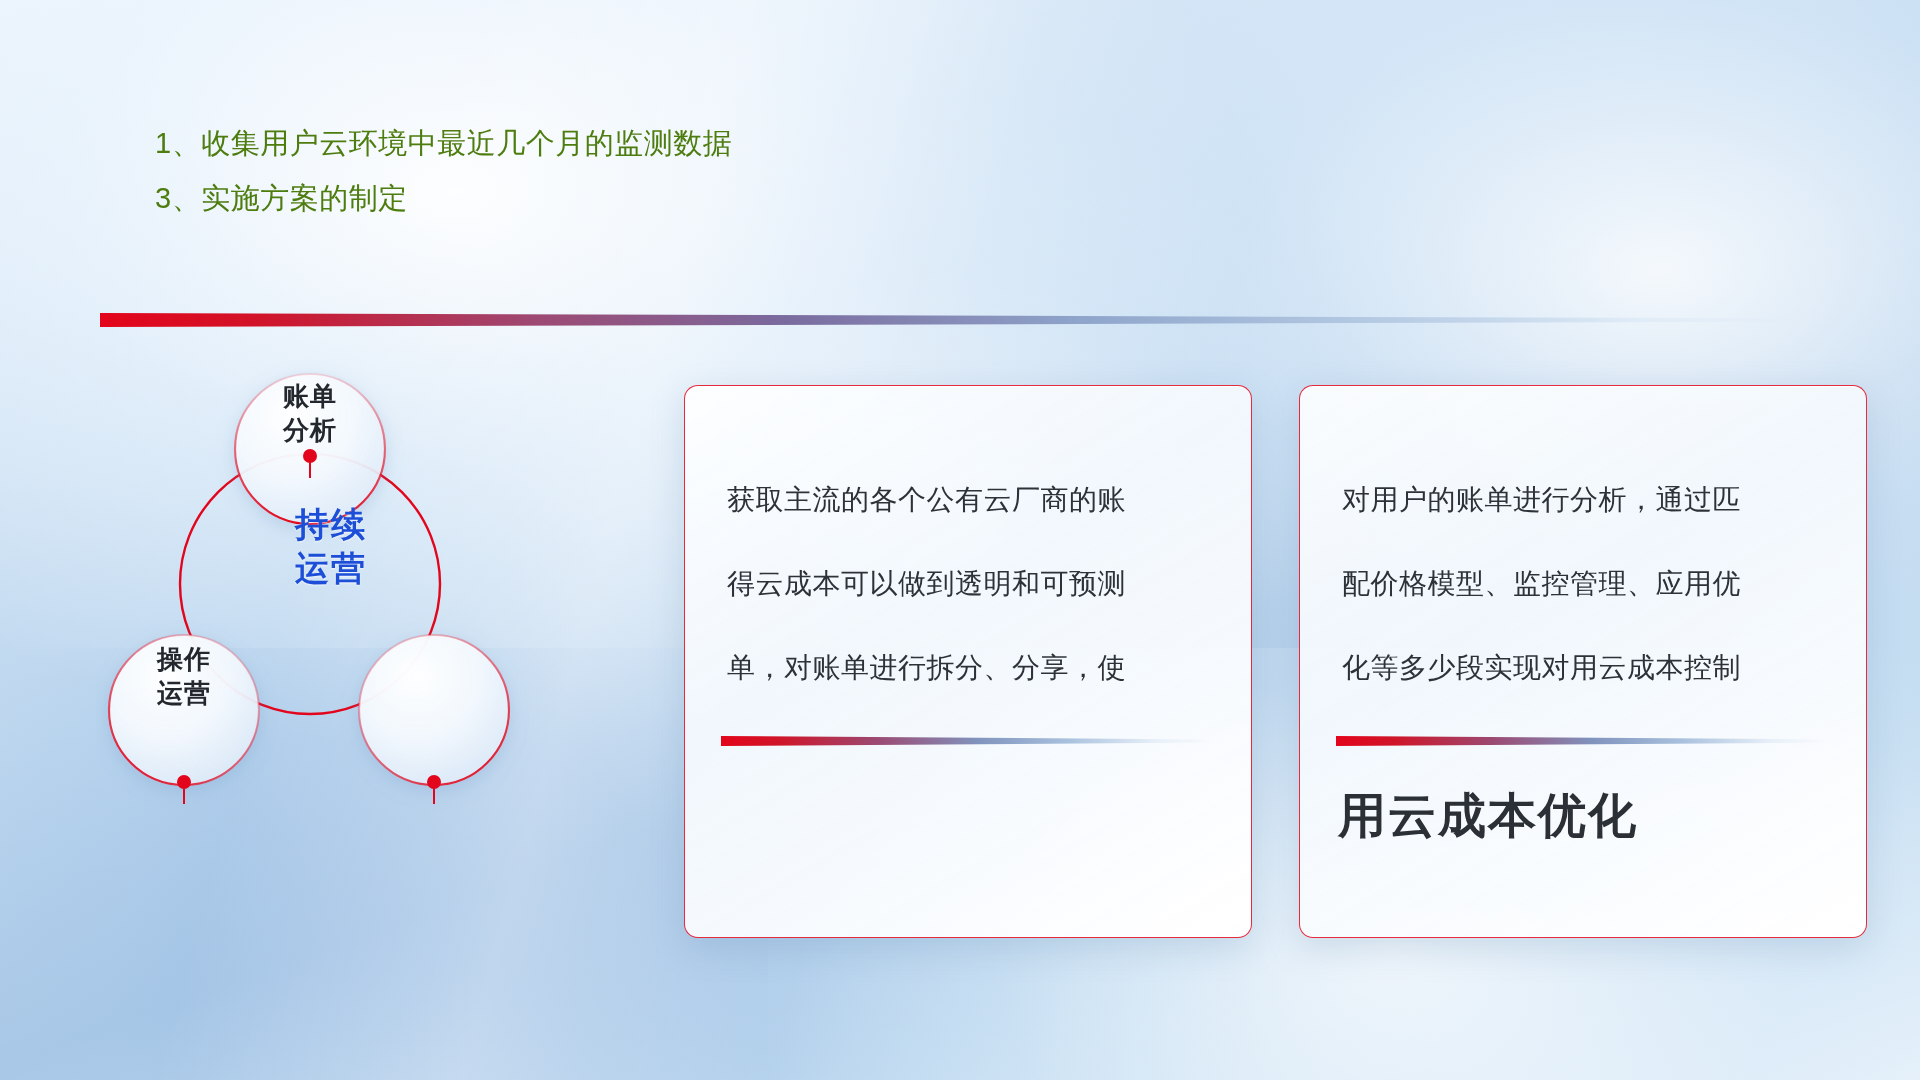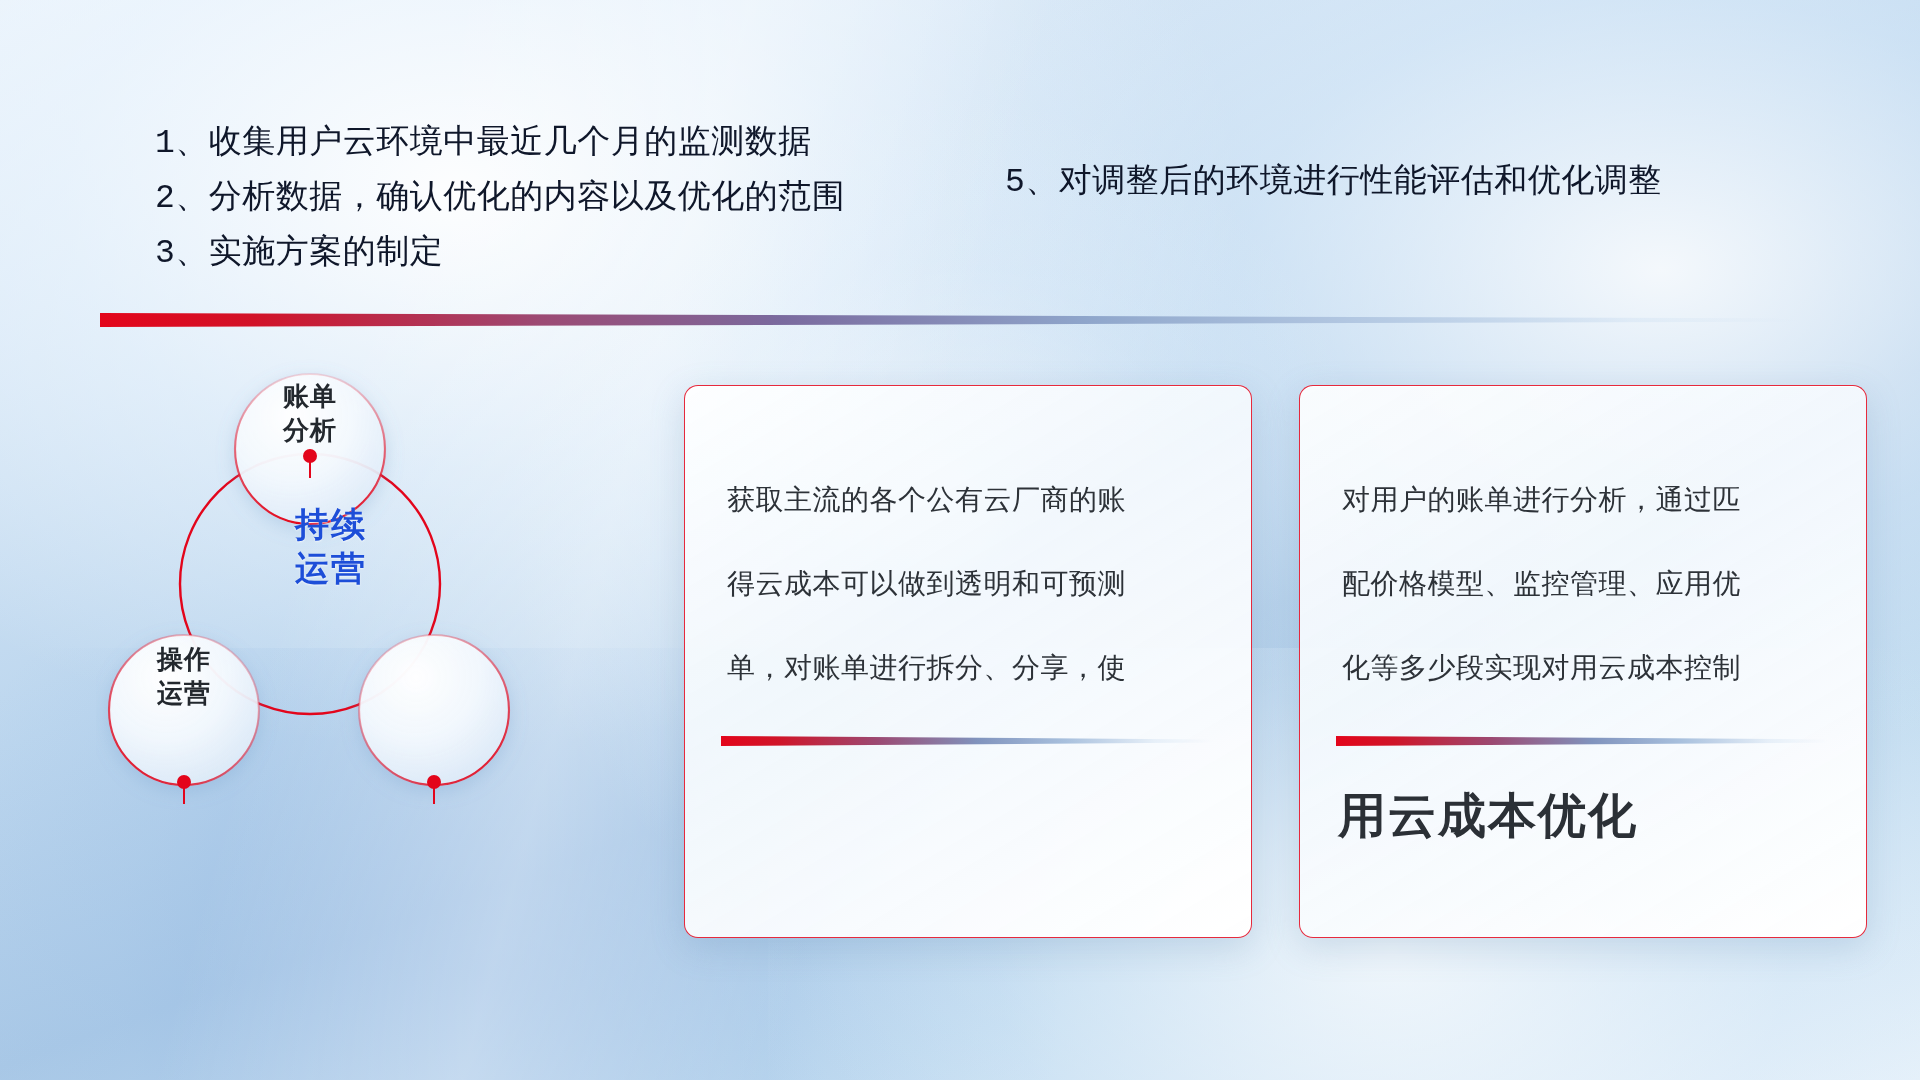--- a/index.html
+++ b/index.html
@@ -42,26 +42,25 @@
     position:absolute; left:0; top:0; width:100%; height:100%;
     background:linear-gradient(105deg, rgba(255,255,255,0) 20%, rgba(255,255,255,.35) 34%, rgba(255,255,255,0) 48%);
   }
 
   
   #steps { position:absolute; left:0; top:0; width:1920px; }
   .step-col { position:absolute; }
   .step-col.left  { left:155px; top:116px; }
   .step-col.right { left:1005px; top:155px; }
   .step-line{
-    color:#0f172a;
-    font-size:33px;
+    color:#4d7c0f;
+    font-size:29px;
     line-height:55px;
     letter-spacing:.5px;
     white-space:nowrap;
-    font-family:Liberation Mono, monospace;
   }
 
   
   #divider{
     position:absolute; left:100px; top:313px; width:1700px; height:14px;
   }
   #divider .bar{
     position:absolute; left:0; top:0; width:100%; height:100%;
     background:linear-gradient(90deg,#e3051b 0%, #d21228 9%, #9c4a74 26%, #7a6a9e 40%, #8fa6cb 58%, #b3c8e2 74%, rgba(200,220,240,.35) 90%, rgba(210,228,244,0) 100%);
     clip-path:polygon(0 0, 100% 38%, 100% 62%, 0 100%);
@@ -129,25 +128,23 @@
   <div class="bg-glow-2"></div>
   <div class="bg-glow-3"></div>
   <div class="bg-glow-4"></div>
   <div class="bg-glow-5"></div>
   <div class="bg-sheen"></div>
 </div>
 
 <div id="steps">
   <div class="step-col left">
     <div class="step-line">1、收集用户云环境中最近几个月的监测数据</div>
-    <div class="step-line">2、分析数据，确认优化的内容以及优化的范围</div>
     <div class="step-line">3、实施方案的制定</div>
   </div>
   <div class="step-col right">
-    <div class="step-line">5、对调整后的环境进行性能评估和优化调整</div>
   </div>
 </div>
 
 <div id="divider">
   <div class="bar"></div>
 </div>
 
 <div id="venn">
   <svg width="520" height="500" viewBox="0 0 520 500">
     <defs>

